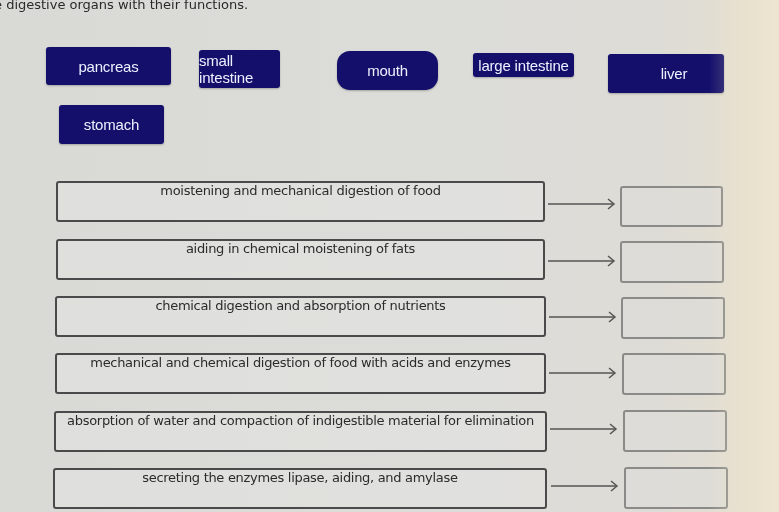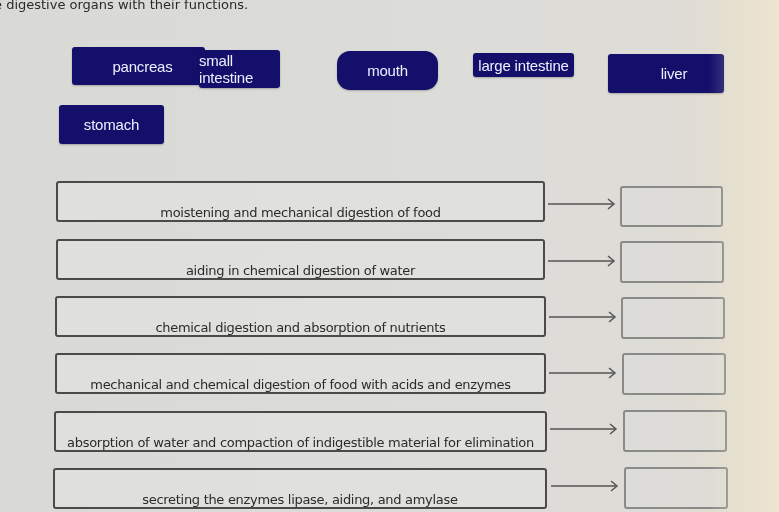--- a/index.html
+++ b/index.html
@@ -39,21 +39,21 @@
     }
     .row-box {
       position: absolute;
       border: 2px solid #4a4a4a;
       border-radius: 3px;
       background: rgba(228,228,225,0.55);
       font-family: "DejaVu Sans", sans-serif;
       font-size: 13px;
       color: #2b2b2b;
       display: flex;
-      align-items: flex-end;
+      align-items: flex-start;
       justify-content: center;
       white-space: nowrap;
       letter-spacing: -0.3px;
     }
     .arrow {
       position: absolute;
       height: 12px;
     }
     .arrow svg { display: block; }
     .drop-target {
@@ -70,21 +70,21 @@
       height: 512px;
       background: linear-gradient(90deg, rgba(255,250,230,0) 0%, rgba(240,230,200,0.35) 50%, rgba(245,235,210,0.5) 100%);
       pointer-events: none;
     }
   </style>
 </head>
 <body>
 
 <div class="instruction">e digestive organs with their functions.</div>
 
-<div class="chip" style="left:72px;top:47px;width:125px;height:38px;padding-left:8px;">
+<div class="chip" style="left:46px;top:47px;width:125px;height:38px;">
     <span>pancreas</span>
   </div>
 <div class="chip" style="left:199px;top:50px;width:81px;height:38px;">
     <span>small intestine</span>
   </div>
 <div class="chip" style="left:337px;top:51px;width:101px;height:39px;border-radius:13px;">
     <span>mouth</span>
   </div>
 <div class="chip" style="left:473px;top:53px;width:101px;height:24px;">
     <span>large intestine</span>
@@ -101,21 +101,21 @@
   </div>
 <div class="arrow" style="left:548px;top:198px;width:70px;">
   <svg width="70" height="12" viewBox="0 0 70 12">
       <line x1="0" y1="6" x2="66" y2="6" stroke="#555" stroke-width="1.3"></line>
       <polyline points="60,1 66,6 60,11" fill="none" stroke="#555" stroke-width="1.5"></polyline>
     </svg>
 </div>
 <div class="drop-target" style="left:620px;top:186px;width:99px;height:37px;"><span></span></div>
 
 <div class="row-box" style="left:56px;top:239px;width:485px;height:37px;">
-    <span>aiding in chemical digestion of water</span>
+    <span>aiding in chemical moistening of fats</span>
   </div>
 <div class="arrow" style="left:548px;top:255px;width:70px;">
   <svg width="70" height="12" viewBox="0 0 70 12">
       <line x1="0" y1="6" x2="66" y2="6" stroke="#555" stroke-width="1.3"></line>
       <polyline points="60,1 66,6 60,11" fill="none" stroke="#555" stroke-width="1.5"></polyline>
     </svg>
 </div>
 <div class="drop-target" style="left:620px;top:241px;width:100px;height:38px;"><span></span></div>
 
 <div class="row-box" style="left:55px;top:296px;width:487px;height:37px;">

